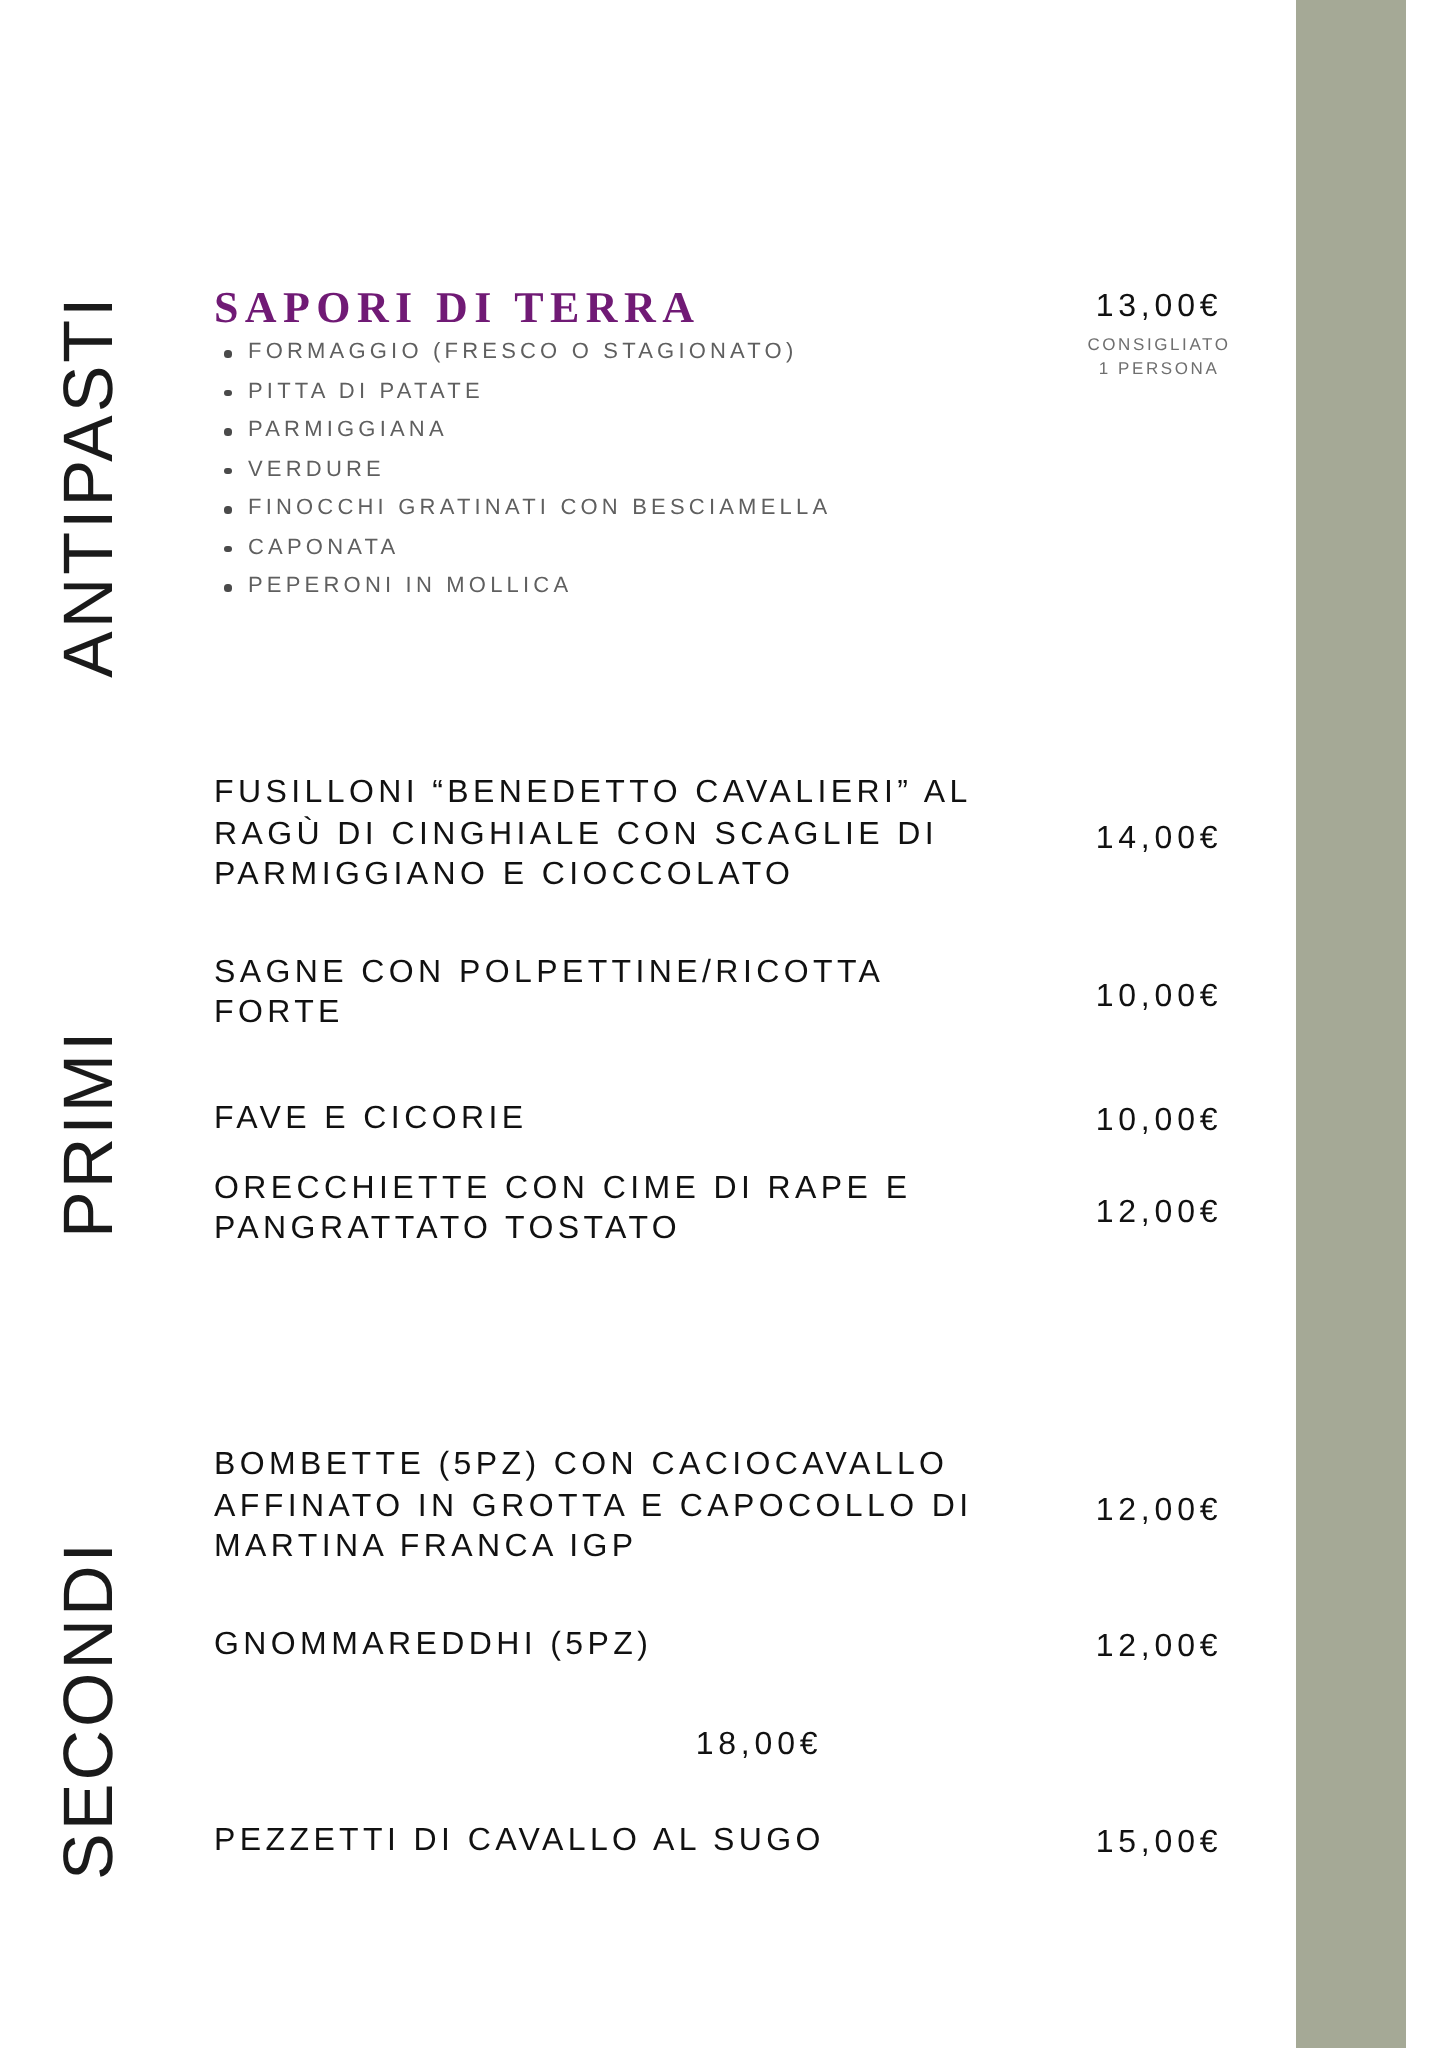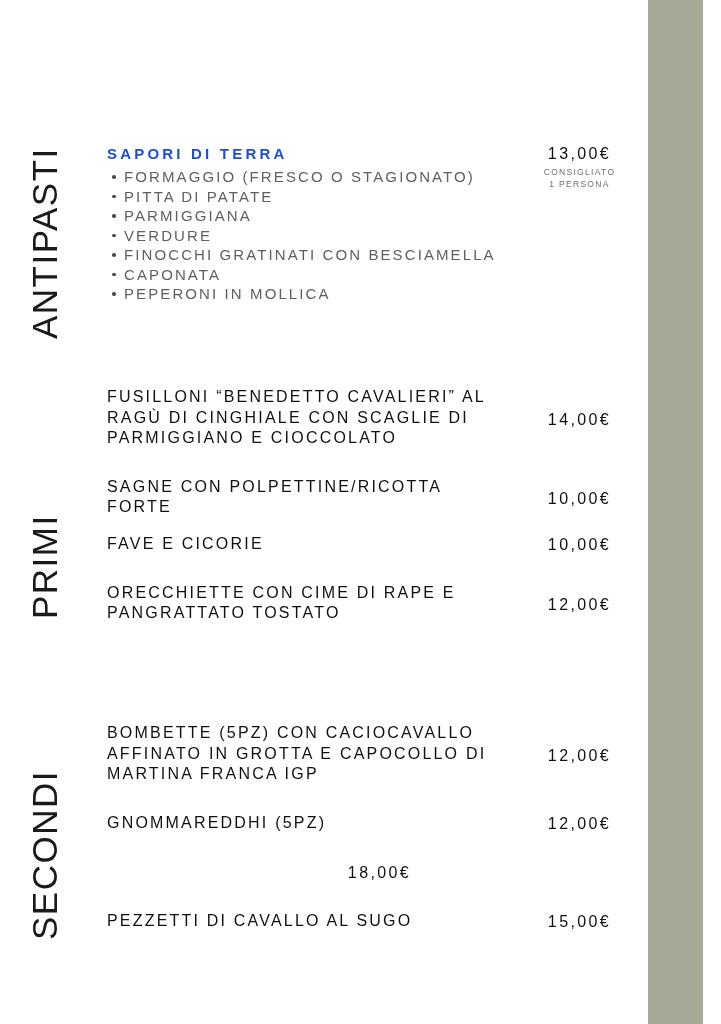--- a/index.html
+++ b/index.html
@@ -106,37 +106,38 @@
     font-size: 8.5px;
     letter-spacing: 1.3px;
     color: #6f6f6f;
     line-height: 11.5px;
     text-align: center;
     margin-top: 3px;
   }
 
   
   .combo-title {
-    font-size: 15px;
+    font-size: 22px;
     letter-spacing: 3.2px;
-    color: #1d4ed8;
+    color: #701a75;
     font-weight: 700;
     line-height: 22px;
     margin-bottom: 2px;
+    font-family: Liberation Serif, serif;
   }
 
   .combo-list {
     margin: 0;
     padding: 0 0 0 17px;
     list-style: none;
   }
 
   .combo-list li {
     position: relative;
-    font-size: 15px;
+    font-size: 11px;
     letter-spacing: 2.1px;
     line-height: 19.5px;
     color: #5f5f5f;
     text-transform: uppercase;
   }
 
   .combo-list li::before {
     content: "";
     position: absolute;
     left: -12px;
@@ -189,30 +190,30 @@
 
       <div class="item" style="margin-bottom:28px;">
         <div class="item-left">
           <div class="item-name">FUSILLONI “BENEDETTO CAVALIERI” AL RAGÙ DI CINGHIALE CON SCAGLIE DI PARMIGGIANO E CIOCCOLATO</div>
         </div>
         <div class="item-price-wrap" style="padding-top:22px;">
           <div class="item-price">14,00€</div>
         </div>
       </div>
 
-      <div class="item" style="margin-bottom:16px;">
+      <div class="item" style="margin-bottom:32px;">
         <div class="item-left">
           <div class="item-name">SAGNE CON POLPETTINE/RICOTTA FORTE</div>
         </div>
         <div class="item-price-wrap" style="padding-top:11px;">
           <div class="item-price">10,00€</div>
         </div>
       </div>
 
-      <div class="item" style="margin-bottom:28px;">
+      <div class="item" style="margin-bottom:14px;">
         <div class="item-left">
           <div class="item-name">FAVE E CICORIE</div>
         </div>
         <div class="item-price-wrap" style="padding-top:0px;">
           <div class="item-price">10,00€</div>
         </div>
       </div>
 
       <div class="item" style="margin-bottom:0px;">
         <div class="item-left">

